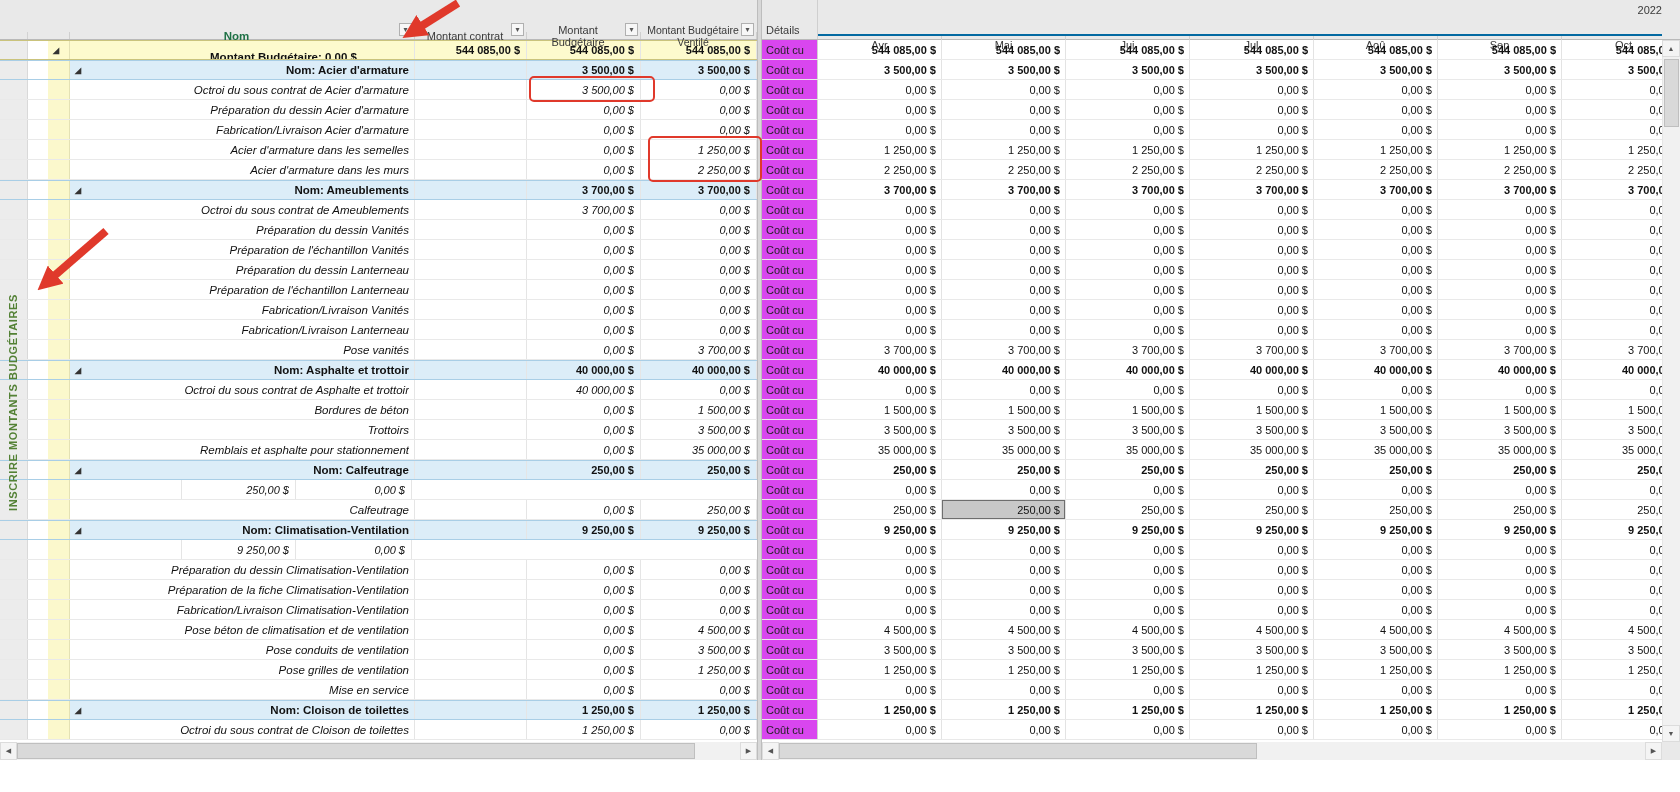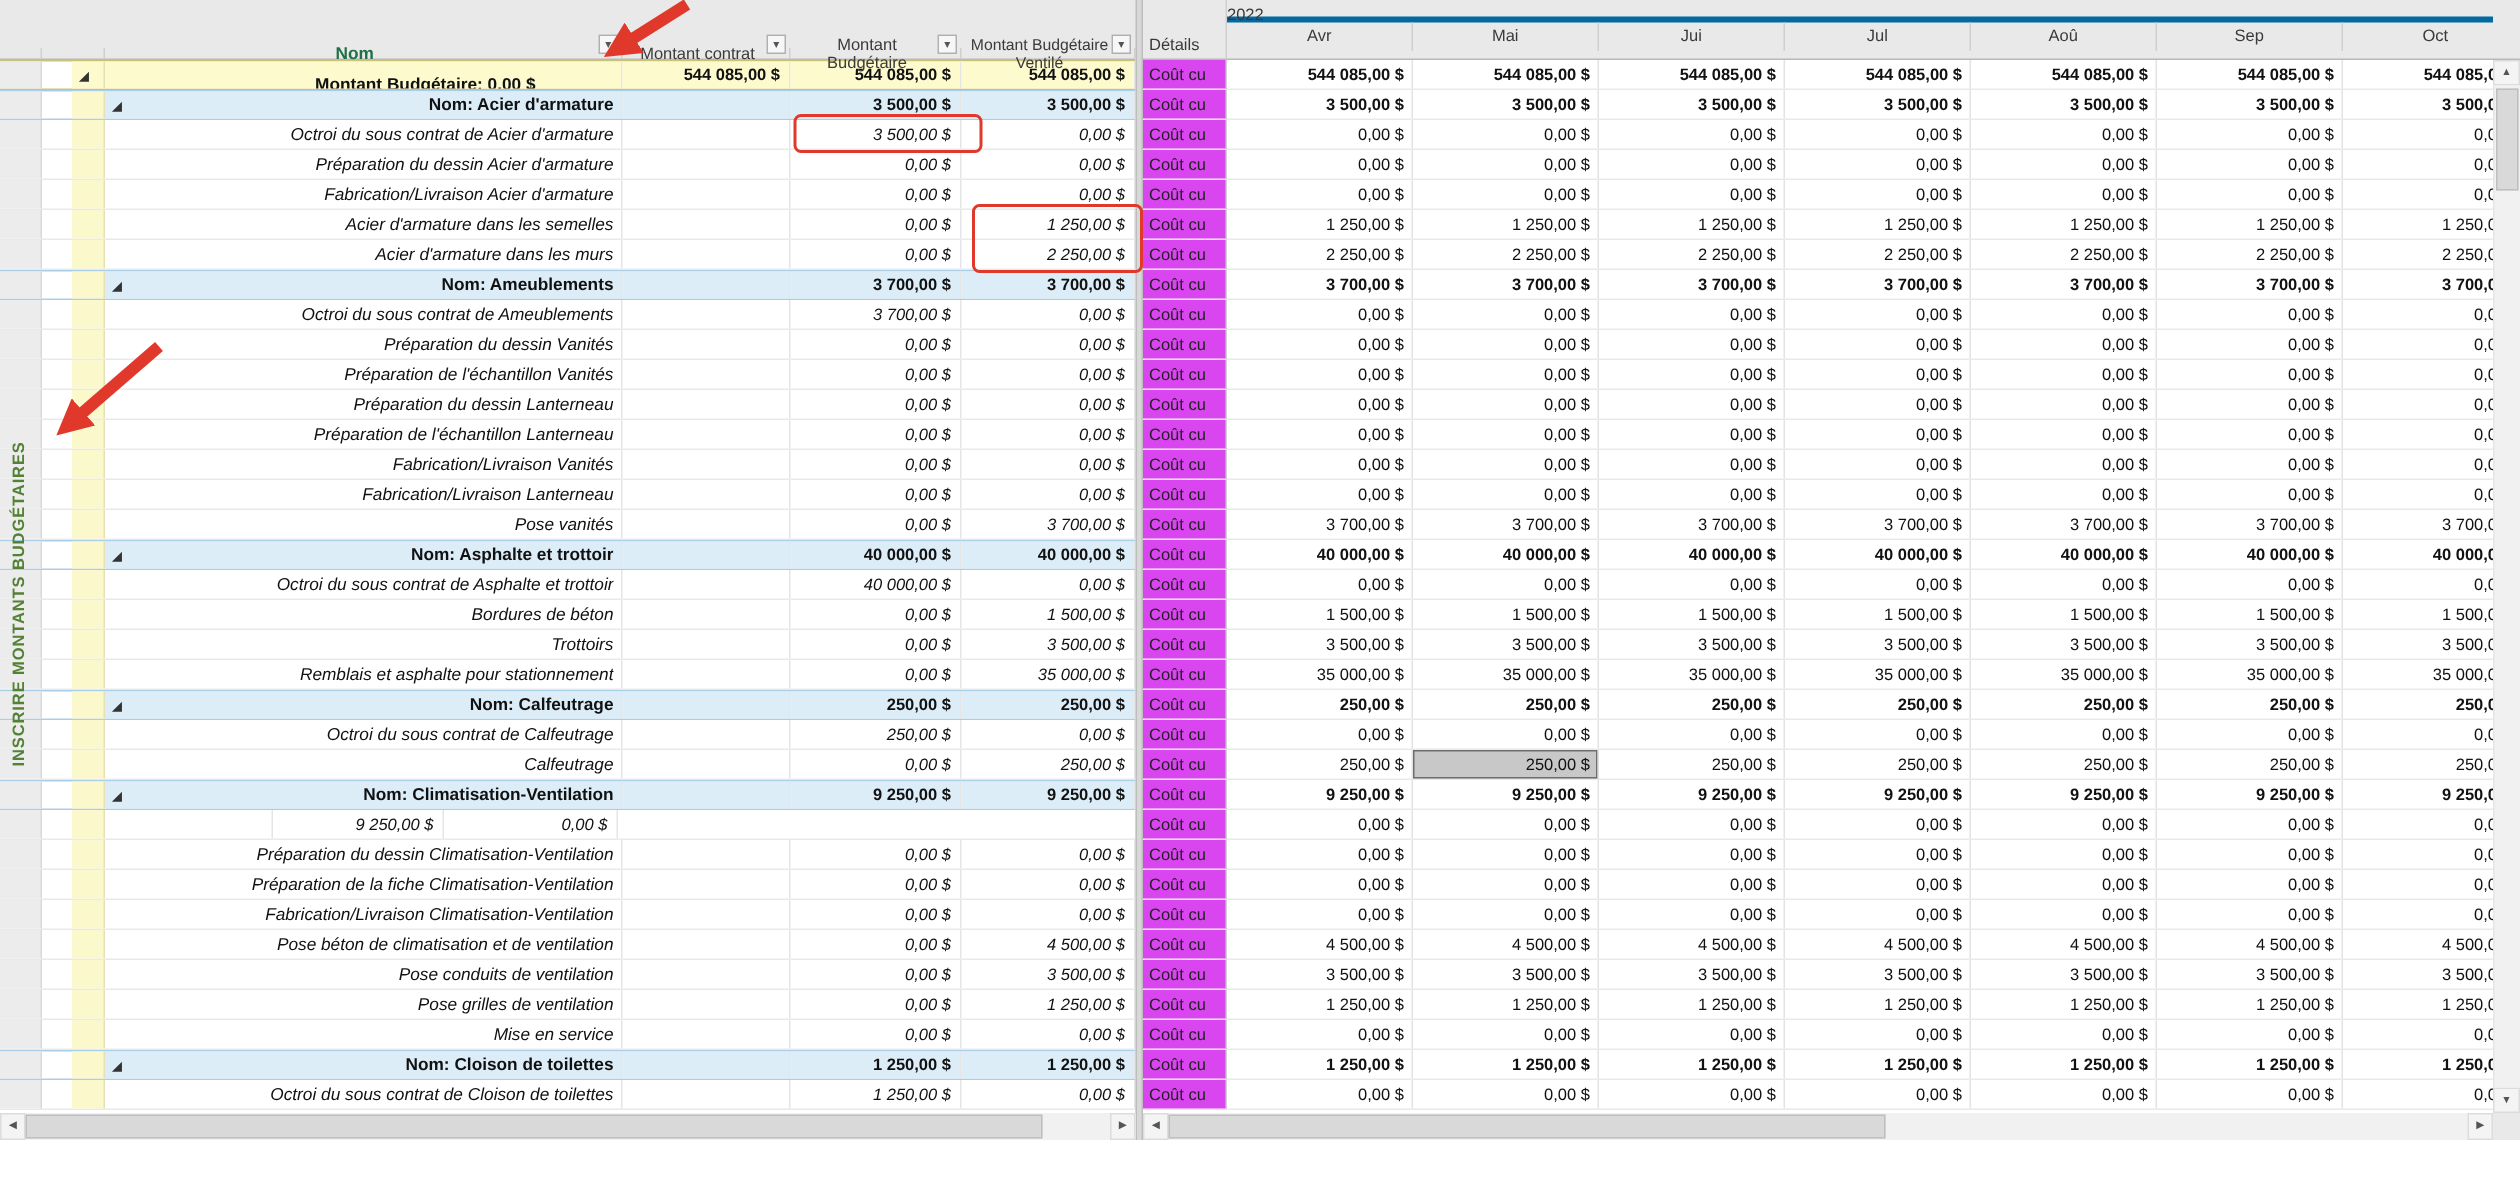--- a/index.html
+++ b/index.html
@@ -46,21 +46,21 @@
   .lrow.summary .nom-text{padding-right:52px;margin-top:14px;}
 
   
   .splitter{position:absolute;left:757px;top:0;width:5px;height:760px;background:#d8d8d8;border-left:1px solid #bdbdbd;border-right:1px solid #bdbdbd;z-index:5;}
 
   
   .rp{position:absolute;left:762px;top:0;width:900px;height:740px;overflow:hidden;background:#fff;}
   .rp-header{display:flex;height:40px;background:#e9e9e9;border-bottom:1px solid #b9b9b9;}
   .hd-details{width:56px;flex:0 0 auto;border-right:1px solid #cfcfcf;font-size:11px;color:#3a3a3a;display:flex;align-items:flex-end;padding:0 0 3px 4px;}
   .hd-months{width:844px;flex:0 0 auto;}
-  .year-tier{height:15px;line-height:20px;text-align:left;font-size:11px;color:#3a3a3a;border-bottom:4px solid #0369a1;}
+  .year-tier{height:36px;line-height:20px;text-align:right;font-size:11px;color:#3a3a3a;border-bottom:2px solid #0369a1;}
   .month-tier{display:flex;height:19px;align-items:center;}
   .mh{width:124px;text-align:center;line-height:19px;font-size:11px;color:#3a3a3a;border-right:1px solid #cfcfcf;flex:0 0 auto;}
 
   .rrow{display:flex;height:20px;border-bottom:1px solid #e9e9e9;flex:0 0 auto;}
   .c-det{width:56px;background:#d946ef;border-right:1px solid #d2d2d2;font-size:11px;color:#222;display:flex;align-items:center;padding-left:4px;white-space:nowrap;overflow:hidden;flex:0 0 auto;}
   .c-m{width:124px;font-size:11px;color:#111;display:flex;align-items:center;justify-content:flex-end;padding-right:5px;border-right:1px solid #e3e3e3;white-space:nowrap;overflow:hidden;flex:0 0 auto;}
   .rrow.group .c-m,.rrow.summary .c-m{font-weight:bold;}
   .c-m.selected{background:var(--selection_gray);box-shadow:inset 0 0 0 1px #6e6e6e;}
 
   
@@ -356,23 +356,20 @@
           <div class="nom-text">Nom: Calfeutrage</div>
         </div>
         <div class="c-num c-contrat"></div>
         <div class="c-num c-budget">250,00 $</div>
         <div class="c-num c-ventile">250,00 $</div>
       </div>
       <div class="lrow task">
         <div class="c-id"></div>
         <div class="c-blank"></div>
         <div class="c-stripe"></div>
-        <div class="c-nom">
-          <div class="nom-text">Octroi du sous contrat de Calfeutrage</div>
-        </div>
         <div class="c-num c-contrat"></div>
         <div class="c-num c-budget">250,00 $</div>
         <div class="c-num c-ventile">0,00 $</div>
       </div>
       <div class="lrow task">
         <div class="c-id"></div>
         <div class="c-blank"></div>
         <div class="c-stripe"></div>
         <div class="c-nom">
           <div class="nom-text">Calfeutrage</div>

